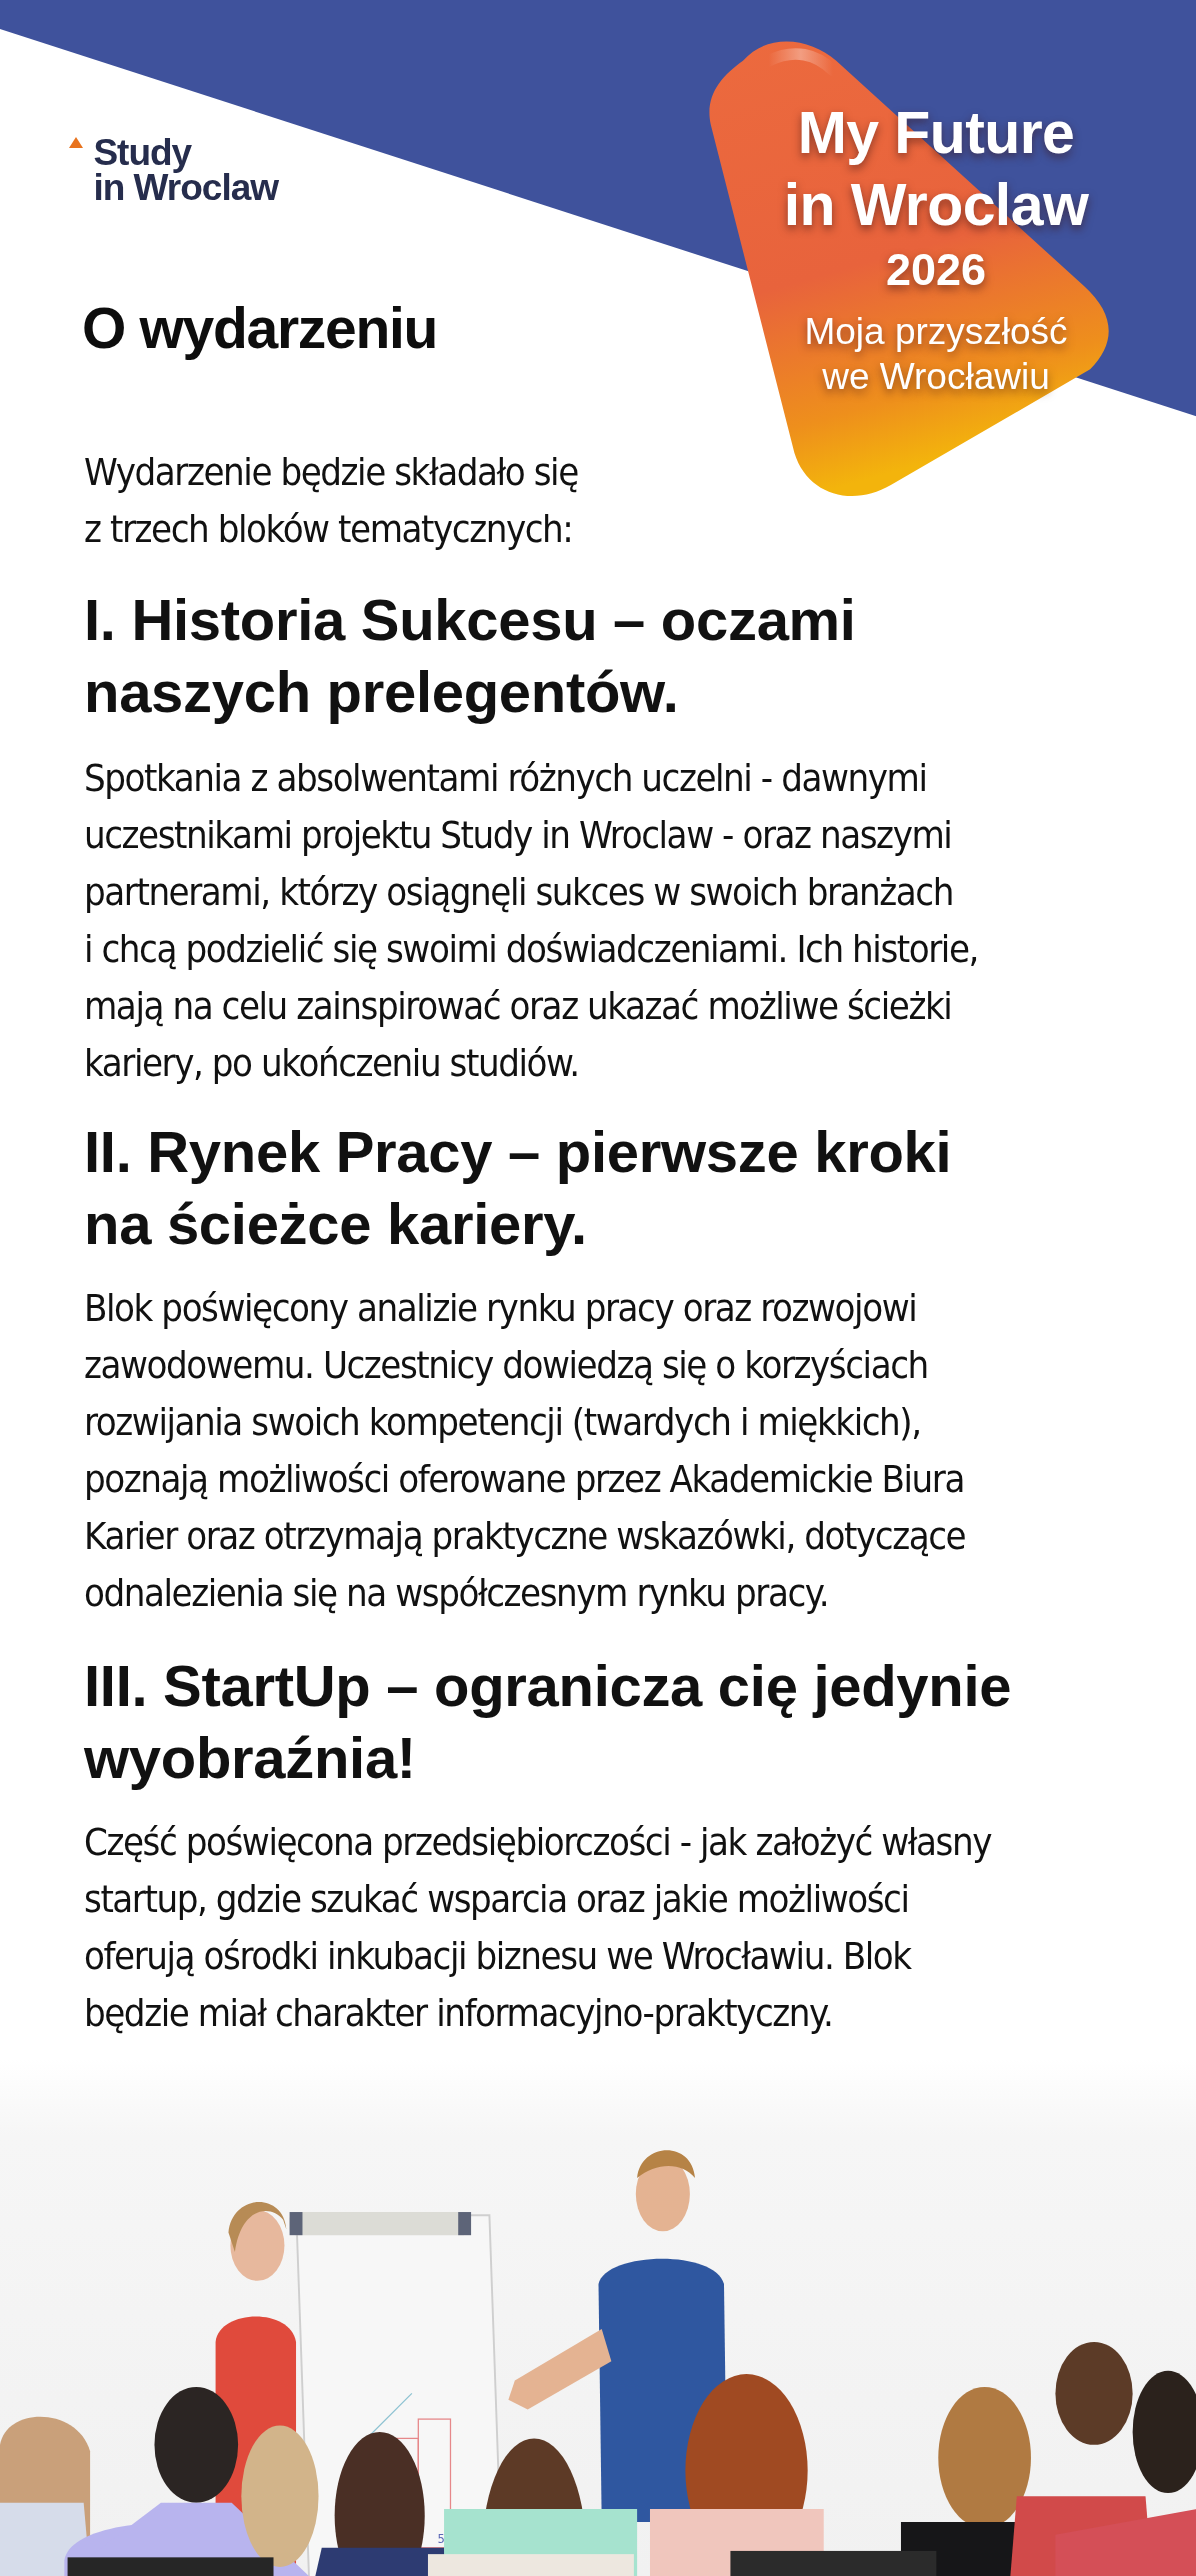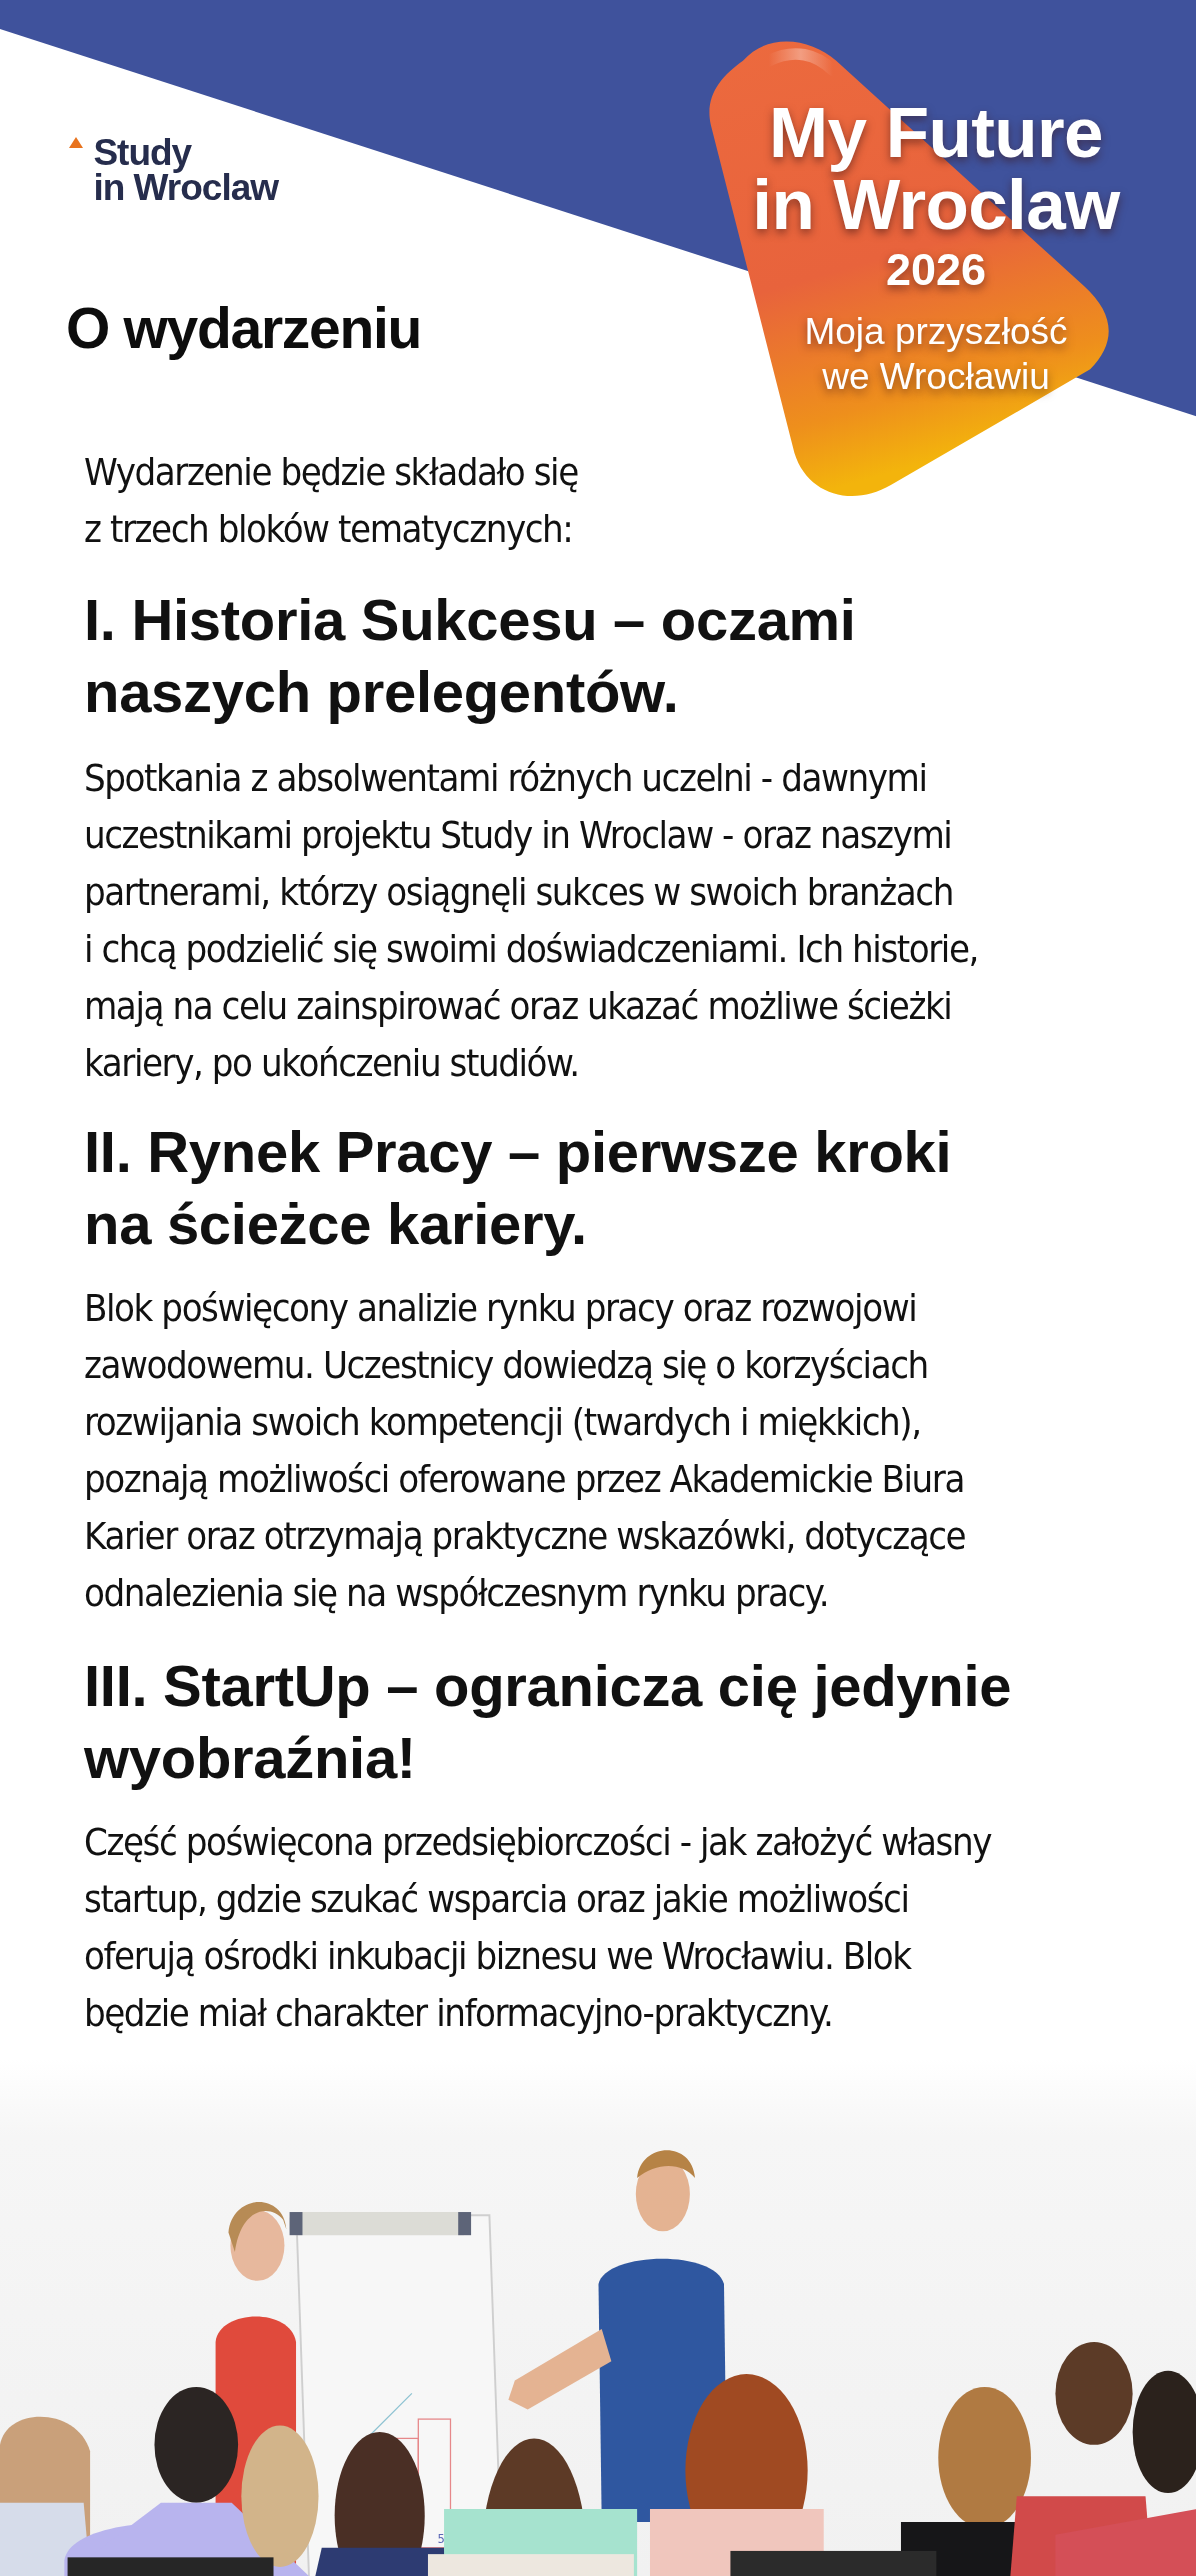--- a/index.html
+++ b/index.html
@@ -11,24 +11,24 @@
     .bg-band { position: absolute; left: 0; top: 0; width: 1197px; height: 450px; }
     .logo { position: absolute; left: 69px; top: 135px; }
     .logo .tri { position: absolute; left: 0; top: 1.9px; width: 0; height: 0;
       border-left: 7px solid transparent; border-right: 7px solid transparent;
       border-bottom: 11px solid #e8731e; }
     .logo .name { position: absolute; left: 24.4px; top: 0; font-family: "Liberation Sans", sans-serif;
       font-weight: 700; color: #262d4d; font-size: 37px; line-height: 35px; letter-spacing: -1px; white-space: pre; }
     .badge { position: absolute; left: 698px; top: 35px; width: 450px; height: 463px; }
     .badge-text { position: absolute; left: 714px; top: 97px; width: 444px; text-align: center; color: #ffffff;
       font-family: "Liberation Sans", sans-serif; font-weight: 700; text-shadow: 0 3.9px 9px rgba(60,20,20,0.55); }
-    .badge-text .t1 { font-size: 71px; line-height: 72px; letter-spacing: -0.6px; }
+    .badge-text .t1 { font-size: 59px; line-height: 72px; letter-spacing: -0.6px; }
     .badge-text .year { font-size: 45px; line-height: 51px; margin-top: 2.6px; }
     .badge-text .sub { font-size: 37px; line-height: 45px; margin-top: 14px; font-weight: 400; }
-    .h1 { position: absolute; left: 66px; top: 295px; font-family: "Liberation Sans", sans-serif; font-weight: 700;
+    .h1 { position: absolute; left: 82px; top: 295px; font-family: "Liberation Sans", sans-serif; font-weight: 700;
       font-size: 57px; letter-spacing: -1.3px; color: #0d0d0d; margin: 0; }
     .intro { position: absolute; left: 84px; top: 444px; width: 643px; font-size: 38px; line-height: 57px;
       font-family: "DejaVu Sans", sans-serif; letter-spacing: -1.6px; transform-origin: left top; transform: scaleX(0.9); margin: 0; }
     .section-title { position: absolute; left: 84px; width: 965px; font-family: "Liberation Sans", sans-serif; font-weight: 700;
       font-size: 58px; line-height: 72px; letter-spacing: -0.3px; margin: 0; }
     .section-body { position: absolute; left: 84px; width: 1222px; font-family: "DejaVu Sans", sans-serif;
       font-size: 38px; line-height: 57px; letter-spacing: -1.6px; margin: 0; transform-origin: left top; transform: scaleX(0.9); }
     .line { display: block; white-space: pre; }
     .photo { position: absolute; left: 0; top: 2059px; width: 1197px; height: 517px; }
   </style>

